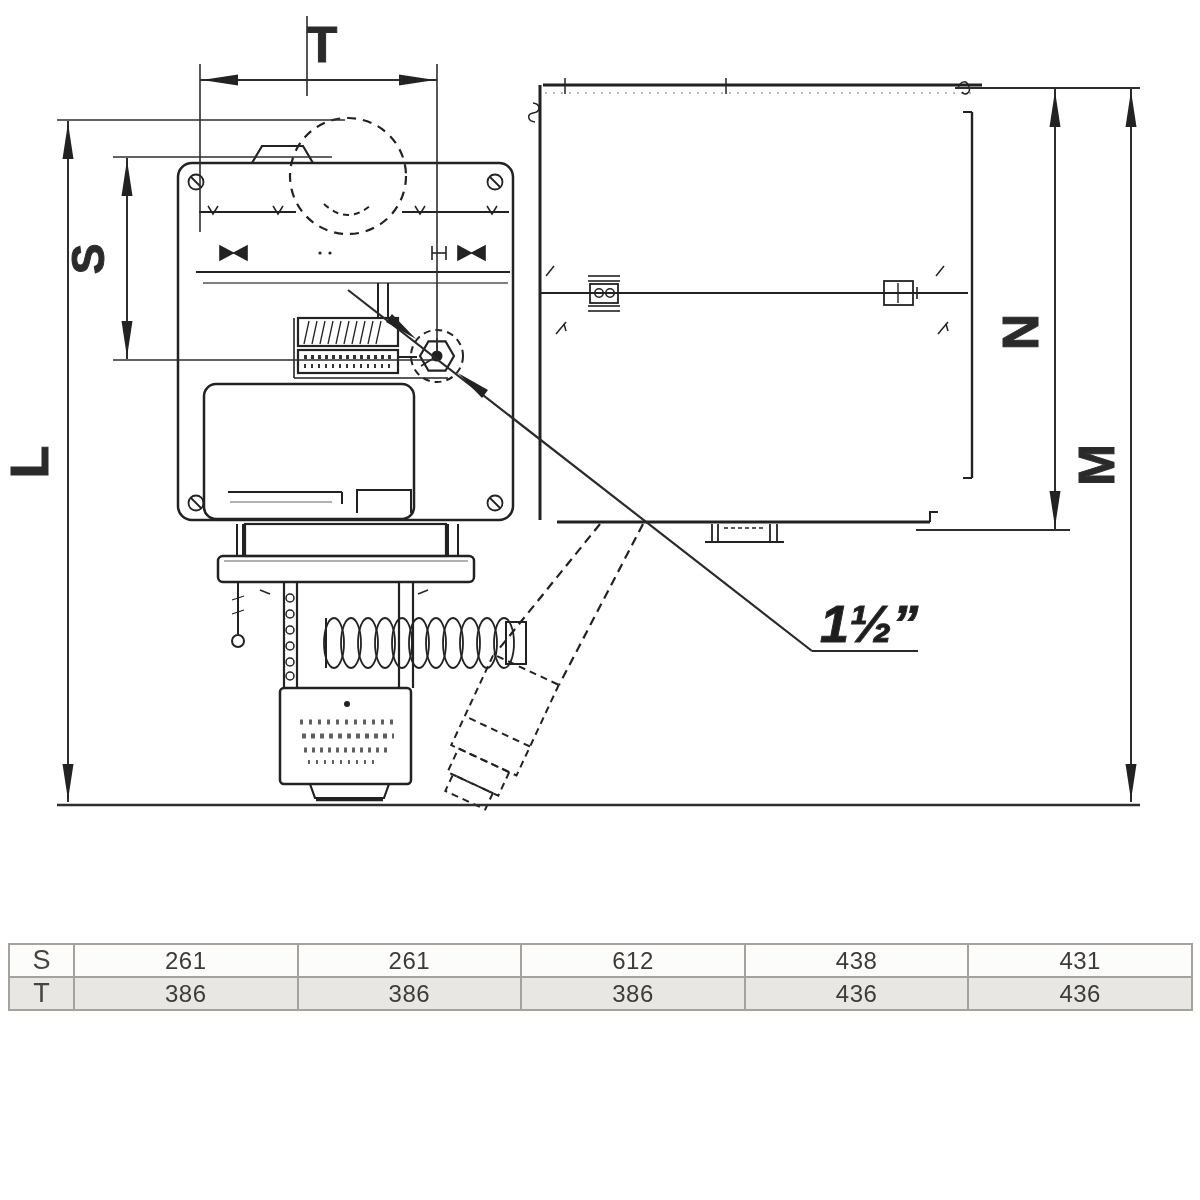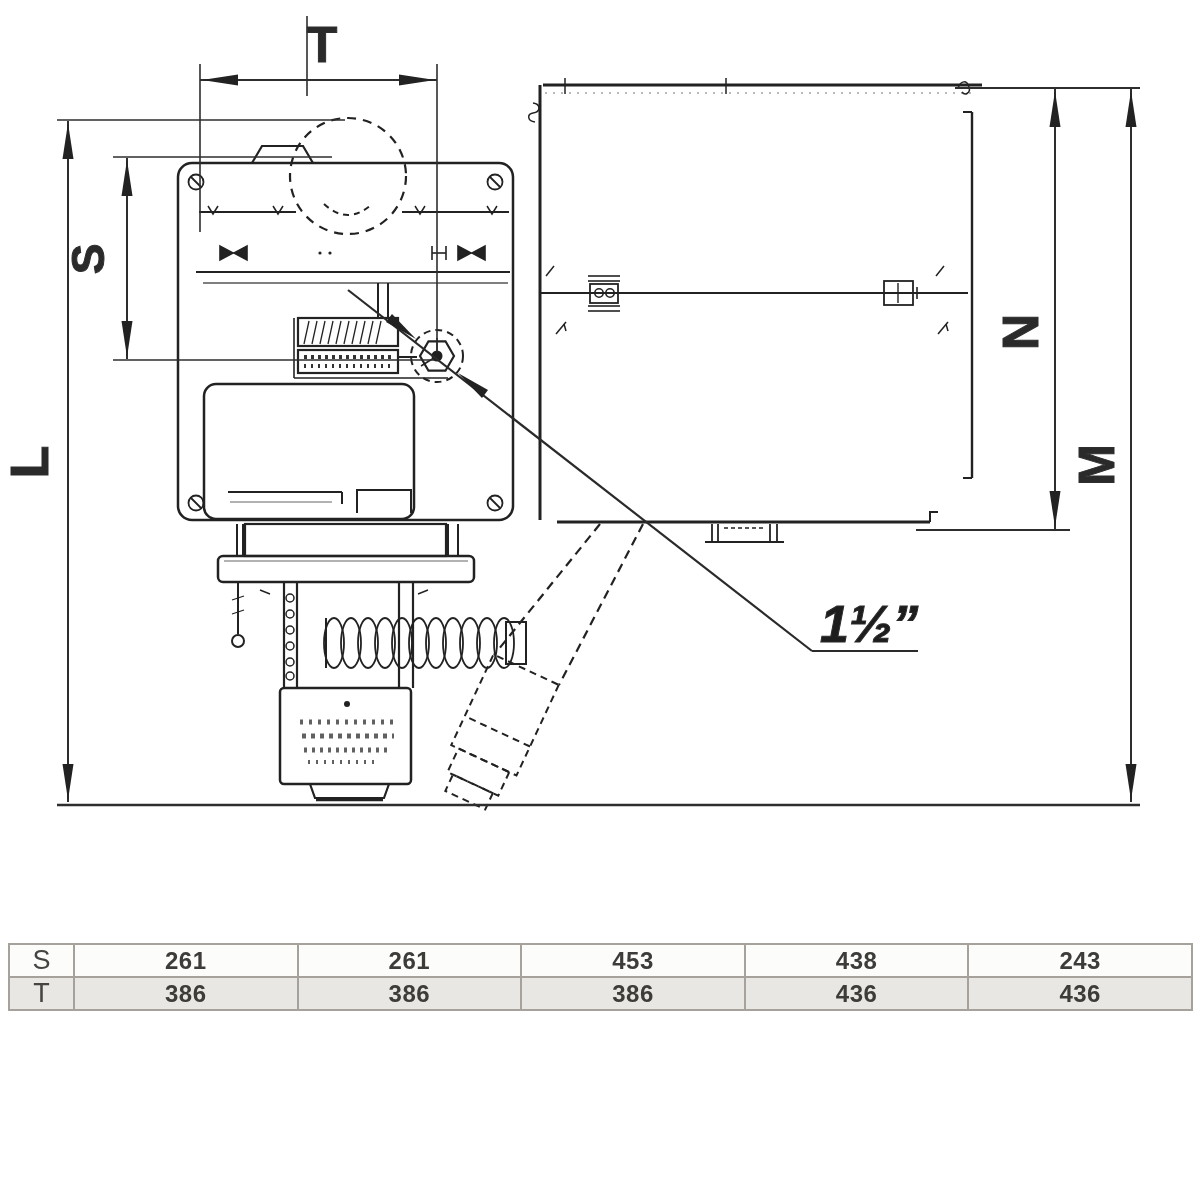--- a/index.html
+++ b/index.html
@@ -25,21 +25,21 @@
     font-weight:bold;font-style:italic;fill:#1d1d1d;
   }
   #size-table{
     position:absolute;left:8px;top:943px;width:1185px;
     border-collapse:collapse;table-layout:fixed;
   }
   #size-table td{
     border:2px solid var(--table_border);
     height:30px;text-align:center;vertical-align:middle;
     font-family:"Liberation Sans", sans-serif;
-    font-size:24px;font-weight:bold;color:var(--table_text);
+    font-size:24px;font-weight:normal;color:var(--table_text);
     letter-spacing:.5px;padding:0;
   }
   #size-table .row-s td{background:var(--row_s_bg);}
   #size-table .row-t td{background:var(--row_t_bg);}
   #size-table td.lab{
     font-weight:400;font-size:27px;color:#46443f;letter-spacing:0;
   }
   #size-table col.labcol{width:65px;}
 </style>
 </head>
@@ -322,23 +322,23 @@
       <col>
       <col>
       <col>
       <col>
   </colgroup>
   <tbody>
     <tr class="row-s">
       <td class="lab">S</td>
       <td>261</td>
       <td>261</td>
-      <td>453</td>
+      <td>612</td>
       <td>438</td>
-      <td>243</td>
+      <td>431</td>
     </tr>
     <tr class="row-t">
       <td class="lab">T</td>
       <td>386</td>
       <td>386</td>
       <td>386</td>
       <td>436</td>
       <td>436</td>
     </tr>
   </tbody>

